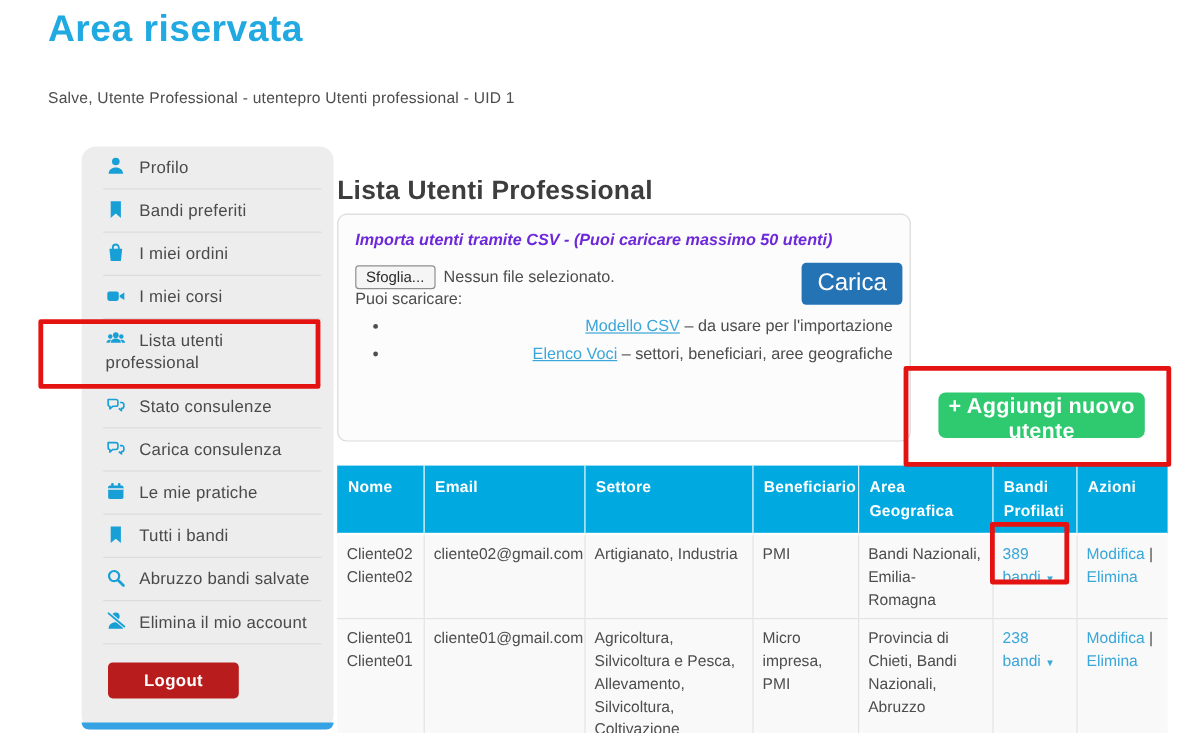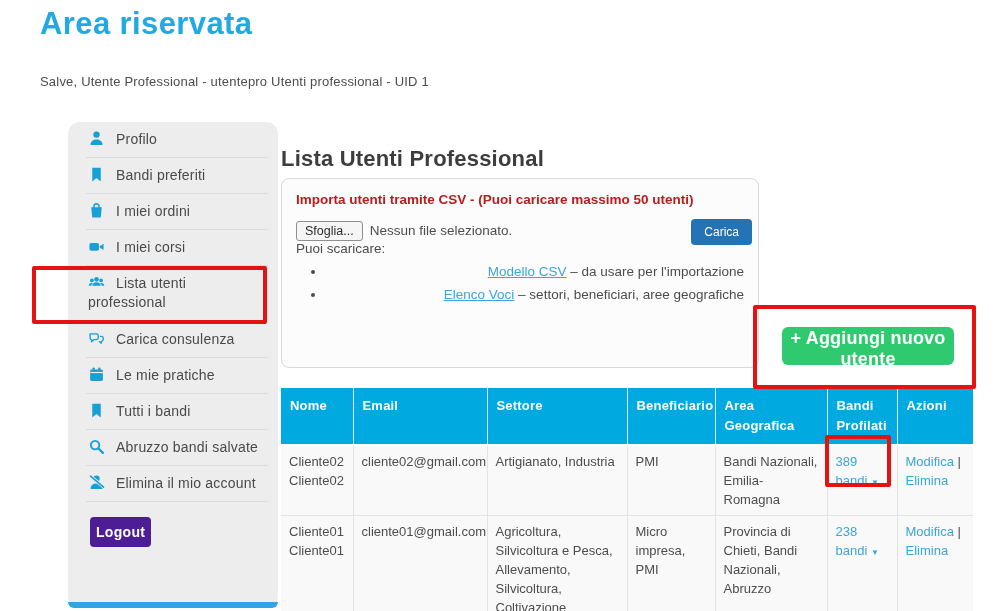--- a/index.html
+++ b/index.html
@@ -13,33 +13,33 @@
   .page-title{position:absolute;left:40px;top:6px;font-size:31px;font-weight:700;color:#21a9e1;letter-spacing:.4px;margin:0;}
   .greeting{position:absolute;left:40px;top:74px;font-size:13px;color:#4d4d4d;letter-spacing:.2px;}
 
   
   .sidebar{position:absolute;left:42px;top:122px;width:210px;height:486px;background:#ededed;
            border-radius:12px;box-sizing:border-box;margin-left:26px;}
   .sidebar-bottom-bar{position:absolute;left:0;bottom:0;width:100%;height:6px;background:#35a3e3;border-radius:0 0 12px 12px;}
   .side-item{display:block;padding:8px 10px 8px 20px;font-size:14px;color:#4a4a4a;line-height:19px;cursor:pointer;letter-spacing:.2px;}
   .side-item .ic{display:inline-block;width:17px;height:17px;vertical-align:-3px;margin-right:11px;color:#189fd6;}
   .sep{border-top:1px solid #dcdcdc;margin:0 10px 0 18px;height:0;}
-  .logout-btn{display:inline-block;margin:15px 0 0 22px;background:#4c1d95;color:#fff;font-size:14px;font-weight:700;
-              padding:7px 6px;border:none;border-radius:4px;cursor:pointer;letter-spacing:.3px;}
+  .logout-btn{display:inline-block;margin:15px 0 0 22px;background:#b91c1c;color:#fff;font-size:14px;font-weight:700;
+              padding:7px 30px;border:none;border-radius:4px;cursor:pointer;letter-spacing:.3px;}
 
   
   .main-heading{position:absolute;left:281px;top:146px;margin:0;font-size:22px;font-weight:600;color:#3d3d3d;letter-spacing:.2px;}
   .import-box{position:absolute;left:281px;top:178px;width:478px;height:190px;box-sizing:border-box;
               border:1px solid #d9d9d9;border-radius:8px;background:#fcfcfc;padding:13px 14px;}
-  .csv-title{font-size:13.5px;font-weight:700;color:#b91c1c;}
+  .csv-title{font-size:13.5px;font-weight:700;color:#6d28d9;font-style:italic;}
   .file-row{margin-top:14px;font-size:13.5px;color:#4d4d4d;}
   .browse-btn{font-size:12.5px;color:#2b2b2b;background:#f5f5f5;border:1px solid #8f8f8f;border-radius:3px;
               padding:2px 8px;margin-right:7px;cursor:pointer;font-family:"Liberation Sans",sans-serif;}
   .upload-btn{position:absolute;right:6px;top:40px;background:#2373b5;color:#fff;border:none;border-radius:4px;
-              font-size:12px;padding:6px 13px;cursor:pointer;font-family:"Liberation Sans",sans-serif;}
+              font-size:20px;padding:6px 13px;cursor:pointer;font-family:"Liberation Sans",sans-serif;}
   .download-intro{margin-top:0;font-size:13.5px;}
   .dl-list{margin:8px 0 0 0;padding-left:30px;font-size:13.5px;text-align:right;}
   .dl-list li{margin-bottom:8px;}
   .dl-list a{color:#3aa6d9;text-decoration:underline;cursor:pointer;}
   .note-line{margin:2px 0 0 30px;font-size:13.5px;}
 
   .add-user-btn{position:absolute;left:782px;top:327px;width:172px;height:38px;background:#2fca6f;color:#fff;
                 border:none;border-radius:6px;font-size:18px;font-weight:700;cursor:pointer;letter-spacing:.2px;
                 font-family:"Liberation Sans",sans-serif;}
 
@@ -104,20 +104,26 @@
       <span class="ic"><svg viewBox="0 0 24 24" width="17" height="17" fill="currentColor">
             <circle cx="5.5" cy="9" r="2.6"></circle>
             <circle cx="18.5" cy="9" r="2.6"></circle>
             <circle cx="12" cy="7.5" r="3.3"></circle>
             <path d="M12 11.5c-3.4 0-6 2-6 5h12c0-3-2.6-5-6-5z"></path>
             <path d="M4.8 12.8c-2.2.3-3.8 1.7-3.8 3.7h3.6c.3-1.5 1-2.6 2.1-3.4-.6-.3-1.2-.4-1.9-.3z"></path>
             <path d="M19.2 12.8c2.2.3 3.8 1.7 3.8 3.7h-3.6c-.3-1.5-1-2.6-2.1-3.4.6-.3 1.2-.4 1.9-.3z"></path>
           </svg></span><span>Lista utenti professional</span>
     </div>
     <div class="sep"></div>
+    <div class="side-item">
+      <span class="ic"><svg viewBox="0 0 24 24" width="17" height="17" fill="none" stroke="currentColor" stroke-width="1.9" stroke-linejoin="round">
+            <path d="M3 5.5h9a2.5 2.5 0 0 1 2.5 2.5v3a2.5 2.5 0 0 1-2.5 2.5H8.5L5 16.5v-3H5A2 2 0 0 1 3 11.5z"></path>
+            <path d="M17 9h2a2.5 2.5 0 0 1 2.5 2.5v2A2.5 2.5 0 0 1 19 16h-.3v2.7L15.5 16"></path>
+          </svg></span><span>Stato consulenze</span>
+    </div>
     <div class="sep"></div>
     <div class="side-item">
       <span class="ic"><svg viewBox="0 0 24 24" width="17" height="17" fill="none" stroke="currentColor" stroke-width="1.9" stroke-linejoin="round">
             <path d="M3 5.5h9a2.5 2.5 0 0 1 2.5 2.5v3a2.5 2.5 0 0 1-2.5 2.5H8.5L5 16.5v-3H5A2 2 0 0 1 3 11.5z"></path>
             <path d="M17 9h2a2.5 2.5 0 0 1 2.5 2.5v2A2.5 2.5 0 0 1 19 16h-.3v2.7L15.5 16"></path>
           </svg></span><span>Carica consulenza</span>
     </div>
     <div class="sep"></div>
     <div class="side-item">
       <span class="ic"><svg viewBox="0 0 24 24" width="17" height="17" fill="currentColor">

